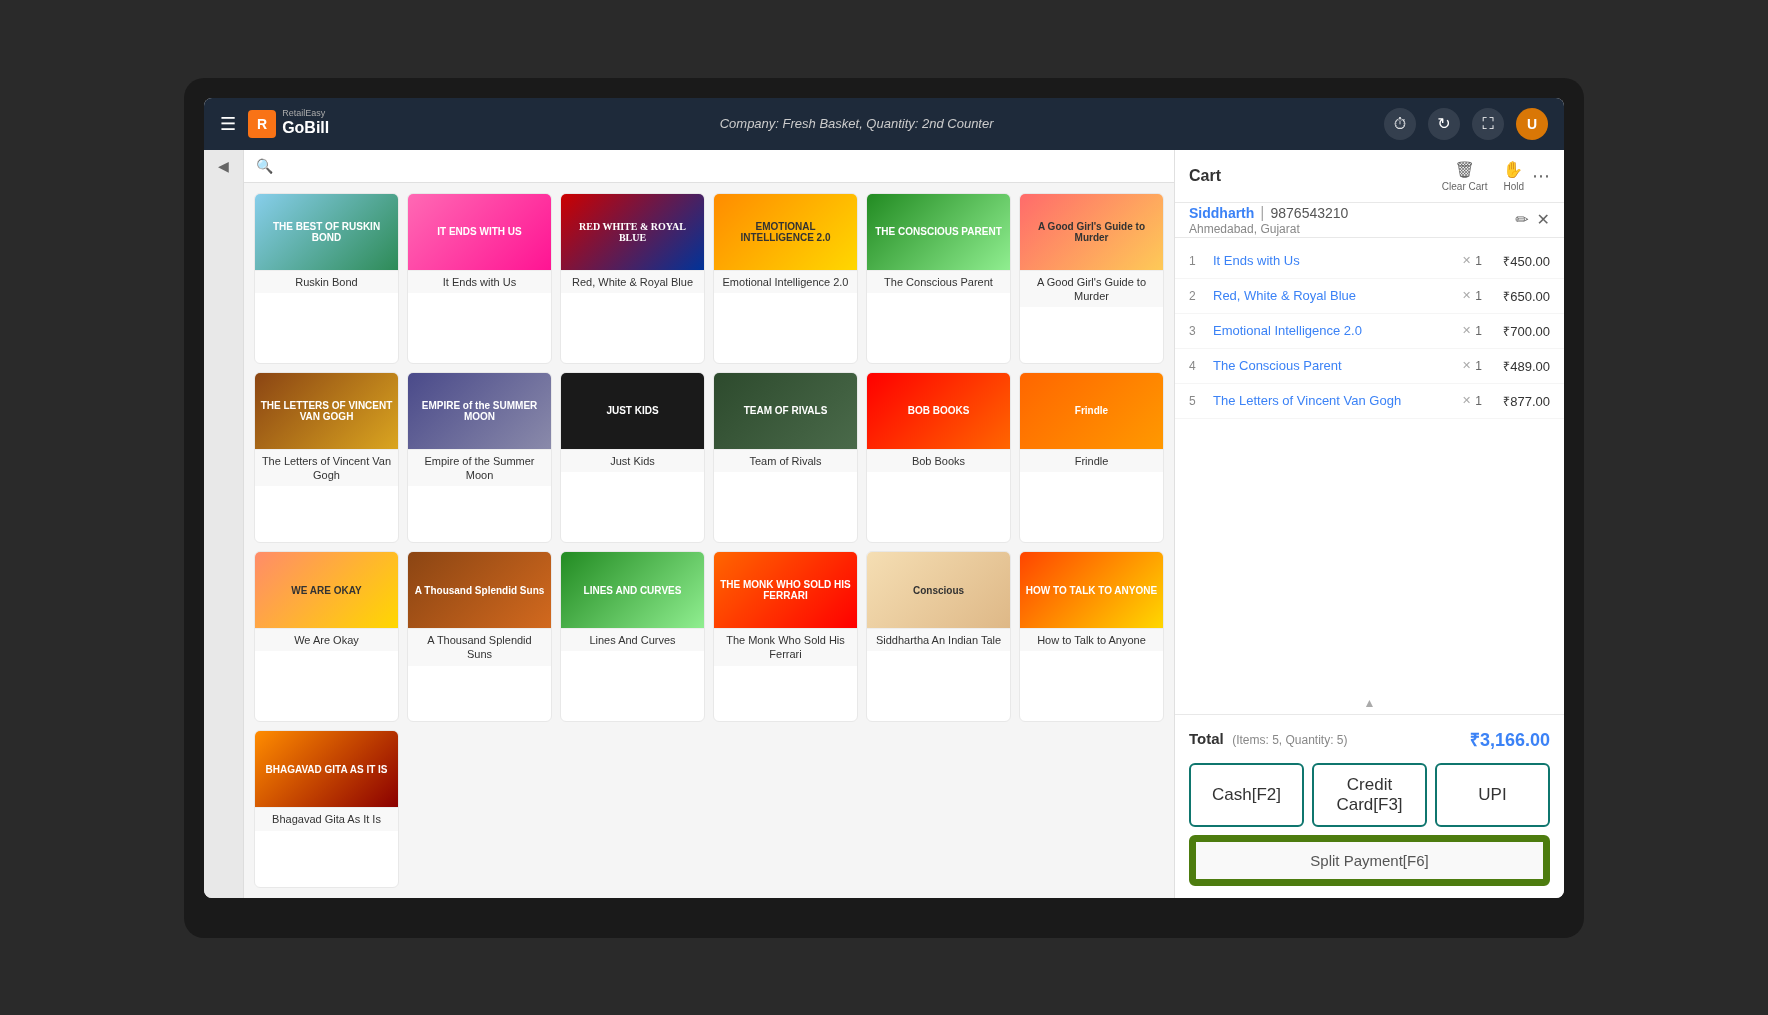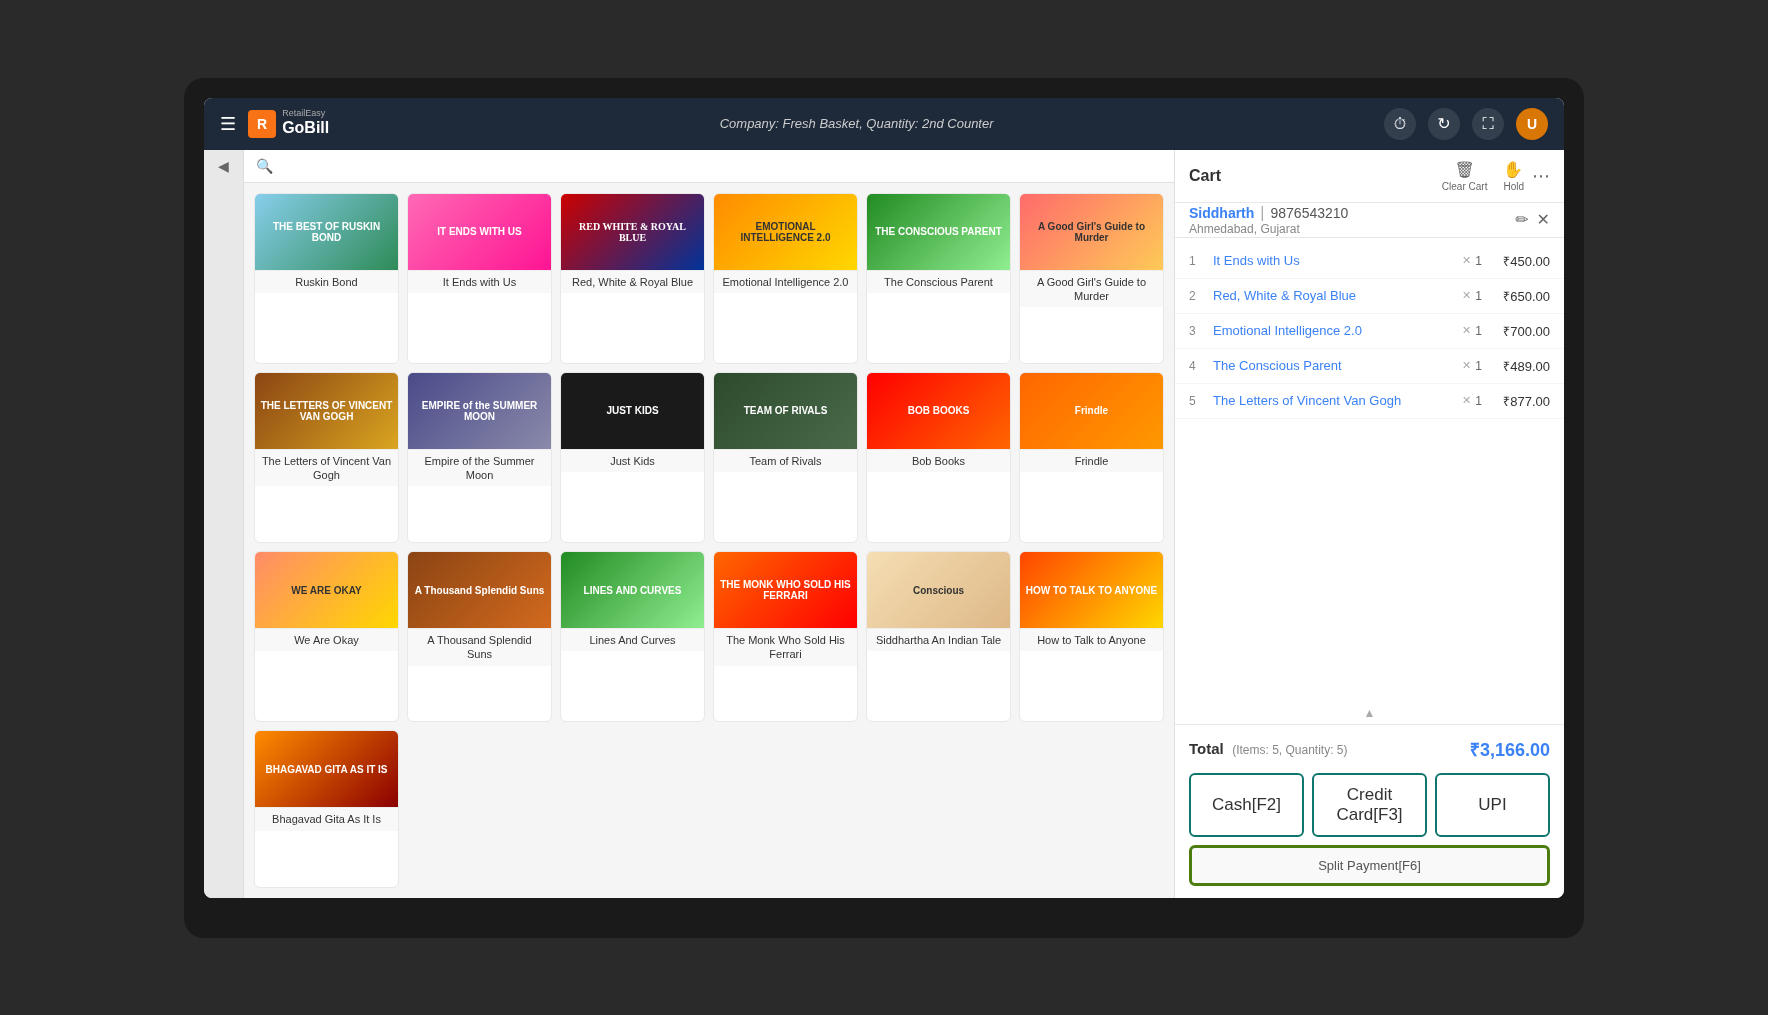--- a/index.html
+++ b/index.html
@@ -356,24 +356,24 @@
       border-radius: 6px;
       background: #fff;
       font-size: 17px;
       font-weight: 500;
       color: #333;
       cursor: pointer;
     }
     .split-btn {
       width: 100%;
       padding: 10px;
-      border: 3px solid #4d7c0f;
+      border: 7px solid #4d7c0f;
       border-radius: 6px;
       background: #f9f9f9;
-      font-size: 13px;
+      font-size: 15px;
       color: #555;
       cursor: pointer;
     }
     
     .book-ruskin { background: linear-gradient(135deg, #87CEEB, #2E8B57); color: white; }
     .book-it-ends { background: linear-gradient(135deg, #ff69b4, #ff1493); color: white; }
     .book-red-white { background: linear-gradient(135deg, #cc0000, #003399); color: white; font-family: Liberation Serif, serif; }
     .book-emotional { background: linear-gradient(135deg, #ff8c00, #ffd700); color: #333; }
     .book-conscious { background: linear-gradient(135deg, #228B22, #90EE90); color: white; }
     .book-good-girl { background: linear-gradient(135deg, #ff6b6b, #feca57); color: #333; }

